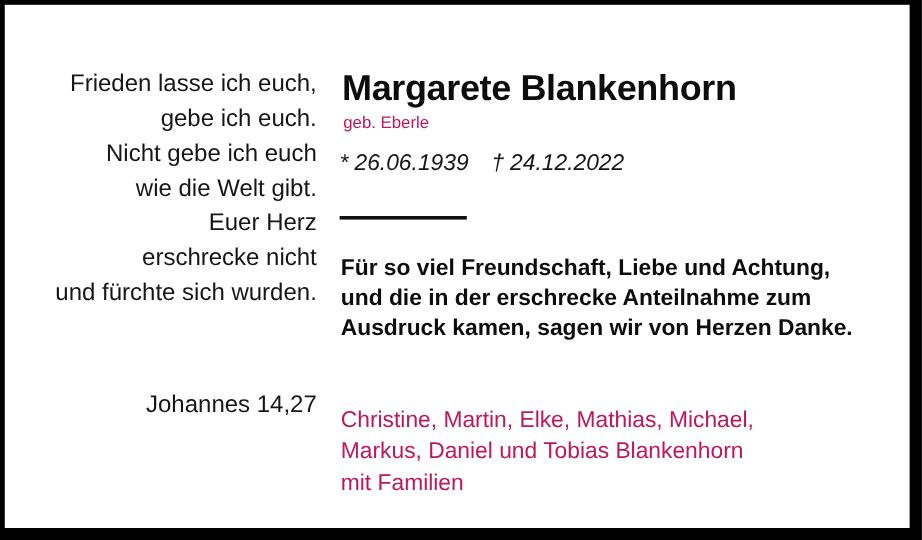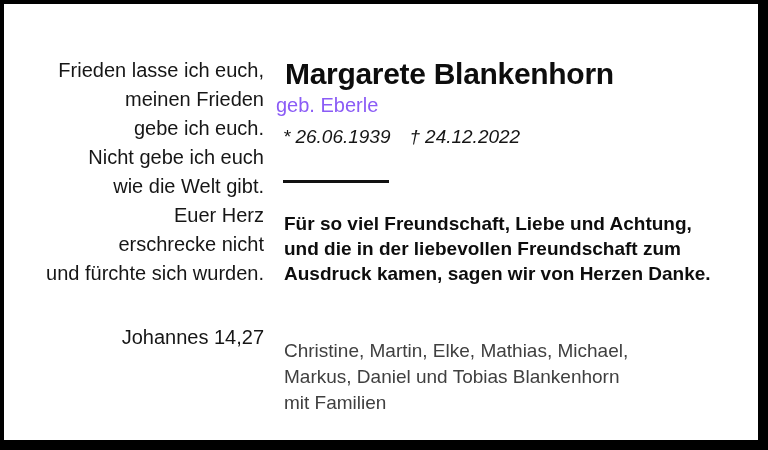--- a/index.html
+++ b/index.html
@@ -52,24 +52,24 @@
     left: 277px;
     top: 49px;
     font-size: 30px;
     font-weight: 700;
     letter-spacing: -0.3px;
     color: #0d0d0d;
     white-space: nowrap;
   }
   .maiden-name {
     position: absolute;
-    left: 272px;
+    left: 282px;
     top: 90px;
-    font-size: 20px;
-    color: #8b5cf6;
+    font-size: 14px;
+    color: #be185d;
   }
   .dates {
     position: absolute;
     left: 279px;
     top: 122px;
     font-size: 19px;
     color: #161616;
     display: flex;
     gap: 19px;
     white-space: nowrap;
@@ -93,33 +93,32 @@
     line-height: 25px;
     color: #0d0d0d;
     white-space: nowrap;
   }
   .family {
     position: absolute;
     left: 280px;
     top: 334px;
     font-size: 19px;
     line-height: 26px;
-    color: #404040;
+    color: #be185d;
     white-space: nowrap;
   }
 </style>
 </head>
 <body>
 
 <div class="stage">
   <div class="card">
 
     <div class="verse">
       <div>Frieden lasse ich euch,</div>
-      <div>meinen Frieden</div>
       <div>gebe ich euch.</div>
       <div>Nicht gebe ich euch</div>
       <div>wie die Welt gibt.</div>
       <div>Euer Herz</div>
       <div>erschrecke nicht</div>
       <div>und fürchte sich wurden.</div>
     </div>
 
     <div class="verse-ref">Johannes 14,27</div>
 
@@ -133,21 +132,21 @@
       </span>
       <span>
         <span class="sym">†</span><span>24.12.2022</span>
       </span>
     </div>
 
     <div class="divider"></div>
 
     <div class="thanks">
       <div>Für so viel Freundschaft, Liebe und Achtung,</div>
-      <div>und die in der liebevollen Freundschaft zum</div>
+      <div>und die in der erschrecke Anteilnahme zum</div>
       <div>Ausdruck kamen, sagen wir von Herzen Danke.</div>
     </div>
 
     <div class="family">
       <div>Christine, Martin, Elke, Mathias, Michael,</div>
       <div>Markus, Daniel und Tobias Blankenhorn</div>
       <div>mit Familien</div>
     </div>
 
   </div>

